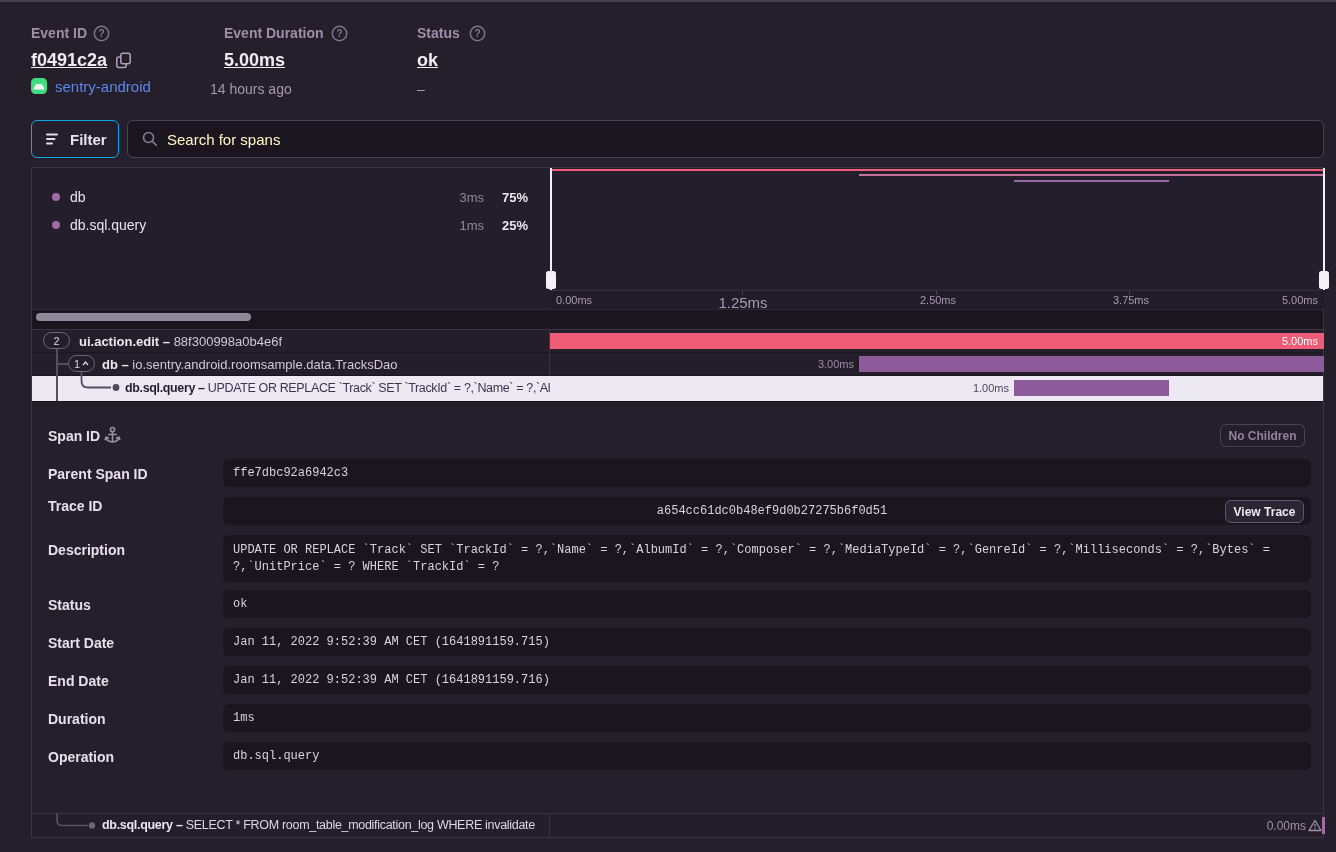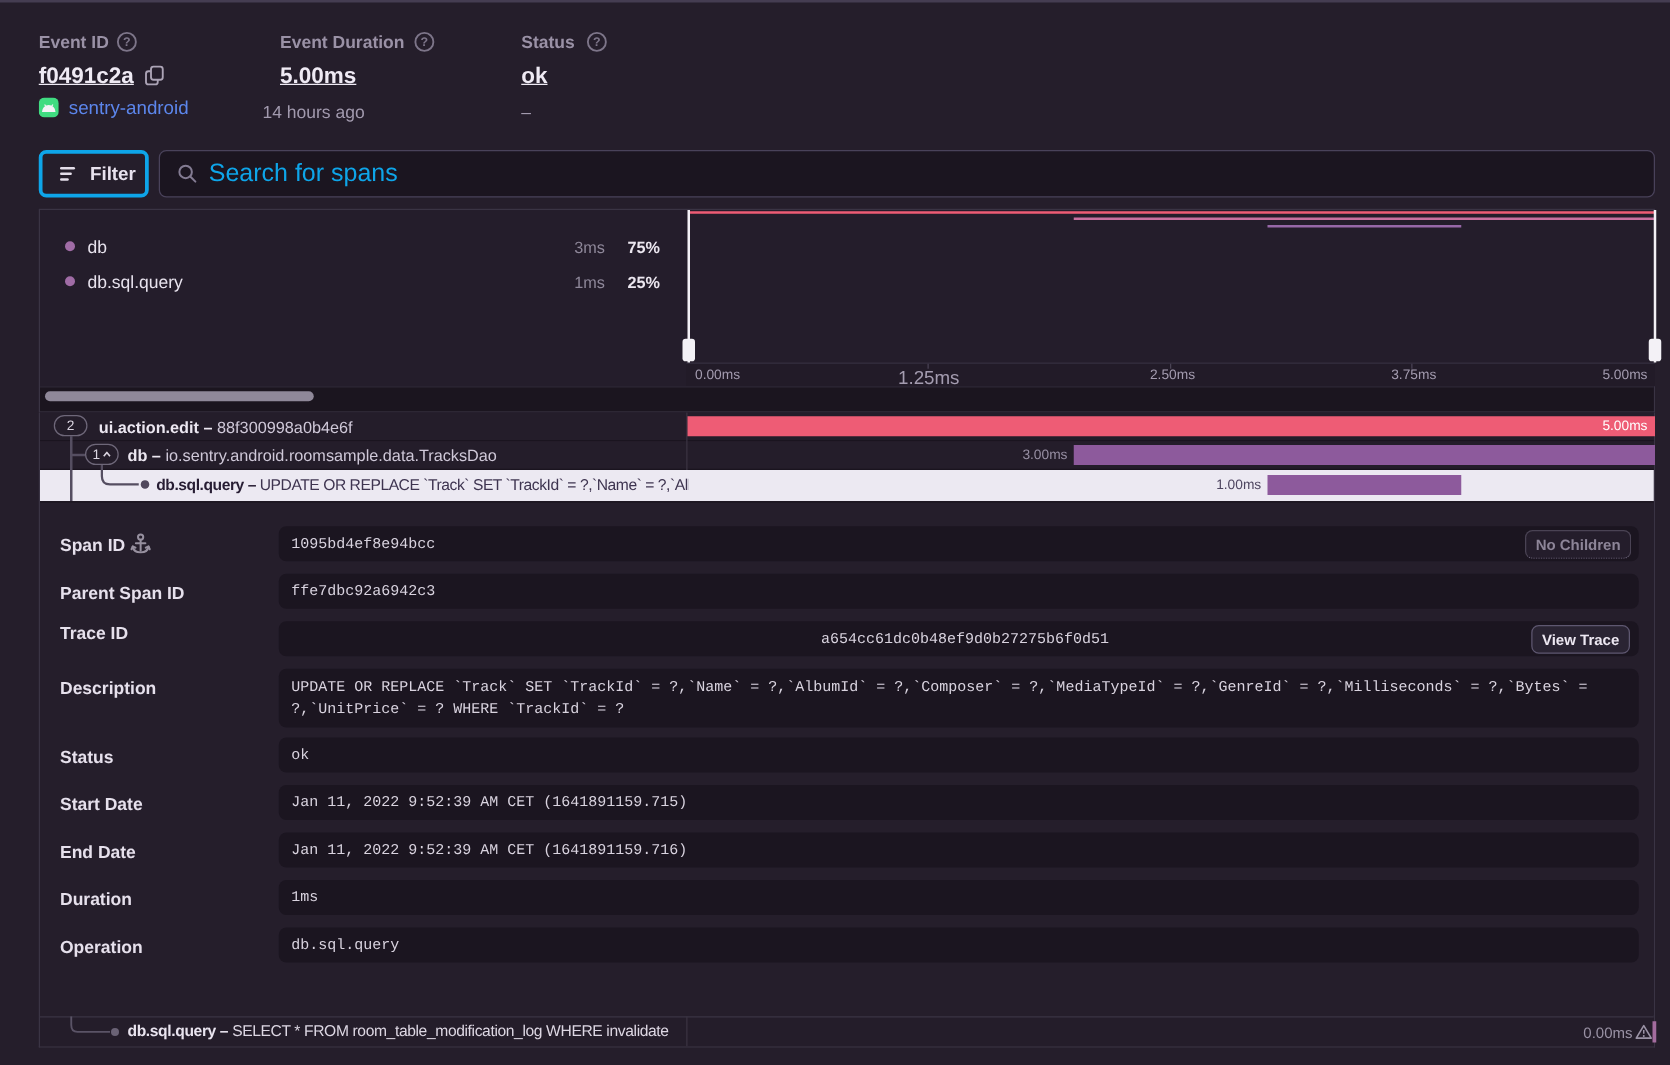--- a/index.html
+++ b/index.html
@@ -48,34 +48,34 @@
   <div class="abs hsub" style="left:210px; top:81px;">14 hours ago</div>
 
   <div class="abs hlabel" style="left:417px; top:25px;">Status</div>
   <svg class="abs" style="left:469px; top:25px;" width="17" height="17" viewBox="0 0 17 17">
     <circle cx="8.5" cy="8.5" r="7.2" fill="none" stroke="#7D7589" stroke-width="1.5"></circle>
     <text x="8.5" y="12" font-size="10" font-weight="700" fill="#7D7589" text-anchor="middle">?</text>
   </svg>
   <div class="abs hval" style="left:417px; top:50px;">ok</div>
   <div class="abs hsub" style="left:417px; top:81px;">–</div>
 
-  <div class="abs" style="left:31px; top:120px; width:88px; height:38px; border:3px solid #0ea5e9; border-radius:6px; display:flex; align-items:center; padding-left:14px;">
+  <div class="abs" style="left:31px; top:120px; width:88px; height:38px; border:1px solid #0ea5e9; border-radius:6px; display:flex; align-items:center; padding-left:14px;">
     <svg width="15" height="12" viewBox="0 0 15 12">
       <rect x="0" y="0.5" width="12" height="2" rx="1" fill="#E4DEEA"></rect>
       <rect x="0" y="5" width="9.5" height="2" rx="1" fill="#E4DEEA"></rect>
       <rect x="0" y="9.5" width="7" height="2" rx="1" fill="#E4DEEA"></rect>
     </svg>
     <span style="font-size:15px; font-weight:700; color:#E8E2EE; margin-left:9px;">Filter</span>
   </div>
   <div class="abs" style="left:127px; top:120px; width:1197px; height:38px; border:1px solid #49425A; border-radius:6px; background:#1B1520; display:flex; align-items:center; padding-left:14px;">
     <svg width="16" height="16" viewBox="0 0 16 16">
       <circle cx="6.5" cy="6.5" r="5" fill="none" stroke="#837B92" stroke-width="1.6"></circle>
       <line x1="10.4" y1="10.4" x2="14.3" y2="14.3" stroke="#837B92" stroke-width="1.6" stroke-linecap="round"></line>
     </svg>
-    <span style="font-size:20px; color:#0ea5e9; margin-left:9px;">Search for spans</span>
+    <span style="font-size:15px; color:#fef9c3; margin-left:9px;">Search for spans</span>
   </div>
 
   <div class="abs" style="left:31px; top:167px; width:1293px; height:163px; border:1px solid #3A3444; background:#241D2B;">
 
     <div class="abs" style="left:517px; top:0; width:775px; height:122px; background:#241D2B;"></div>
 
     <div class="abs" style="left:519px; top:1px; width:773px; height:2px; background:#EE5C75;"></div>
     <div class="abs" style="left:827px; top:5.5px; width:465px; height:2px; background:#C8709F;"></div>
     <div class="abs" style="left:982px; top:11.5px; width:155px; height:2px; background:#9768A8;"></div>
 
@@ -146,23 +146,20 @@
     <svg class="abs" style="left:72px; top:96px;" width="17" height="18" viewBox="0 0 17 18">
       <g fill="none" stroke="#97909F" stroke-width="1.6" stroke-linecap="round">
         <circle cx="8.5" cy="3.6" r="2.1"></circle>
         <line x1="8.5" y1="5.7" x2="8.5" y2="14.5"></line>
         <line x1="4.7" y1="8.5" x2="12.3" y2="8.5"></line>
         <path d="M2.2 11.2 Q2.8 15.8 8.5 15.9 Q14.2 15.8 14.8 11.2"></path>
         <path d="M2.2 11.2 L1.2 13.4 M2.2 11.2 L4.4 12.1"></path>
         <path d="M14.8 11.2 L15.8 13.4 M14.8 11.2 L12.6 12.1"></path>
       </g>
     </svg>
-    <div class="abs dbox" style="top:91px;">
-        <span class="mono dval">1095bd4ef8e94bcc</span>
-      </div>
     <div class="abs" style="left:1188px; top:94px; width:85px; height:23px; border:1px solid #4A4354; border-bottom:1px dotted #6A6378; border-radius:6px; background:#241D2B; font-size:12px; font-weight:700; color:#8D8598; display:flex; align-items:center; justify-content:center;">No Children</div>
 
     <div class="abs dlabel" style="left:16px; top:136px;">Parent Span ID</div>
     <div class="abs dbox" style="top:129px;">
         <span class="mono dval">ffe7dbc92a6942c3</span>
       </div>
 
     <div class="abs dlabel" style="left:16px; top:168px;">Trace ID</div>
     <div class="abs dbox" style="top:167px;justify-content:center;">
         <span class="mono dval">a654cc61dc0b48ef9d0b27275b6f0d51</span>

